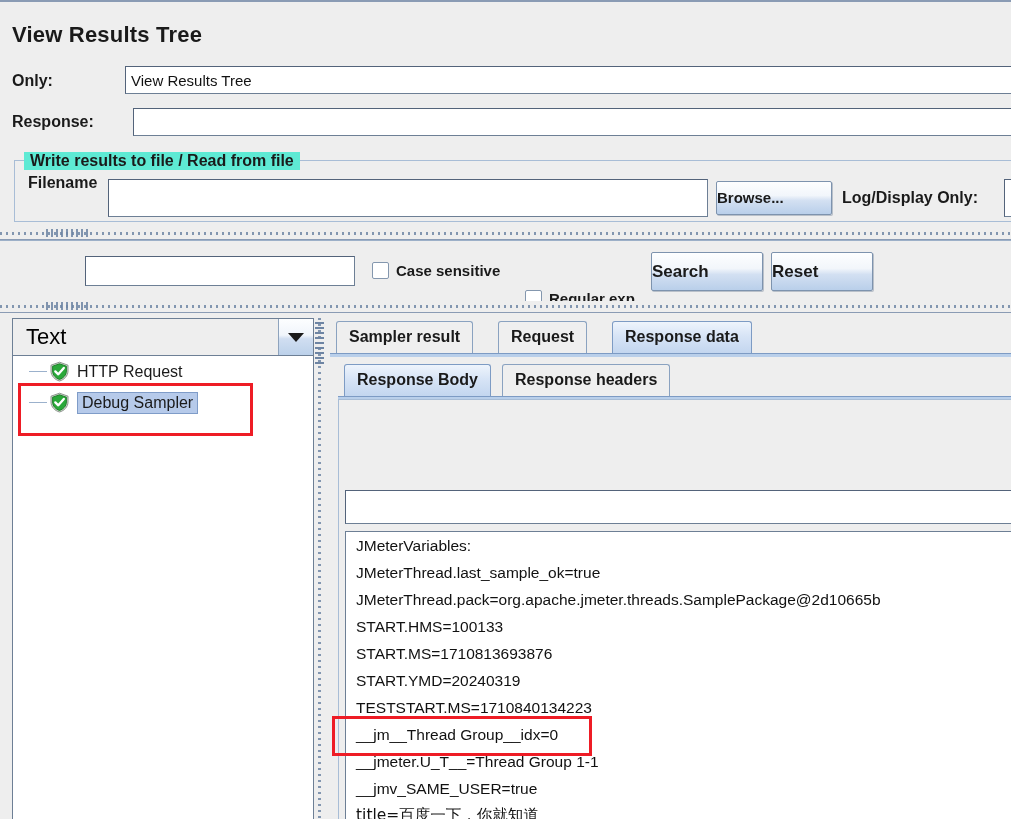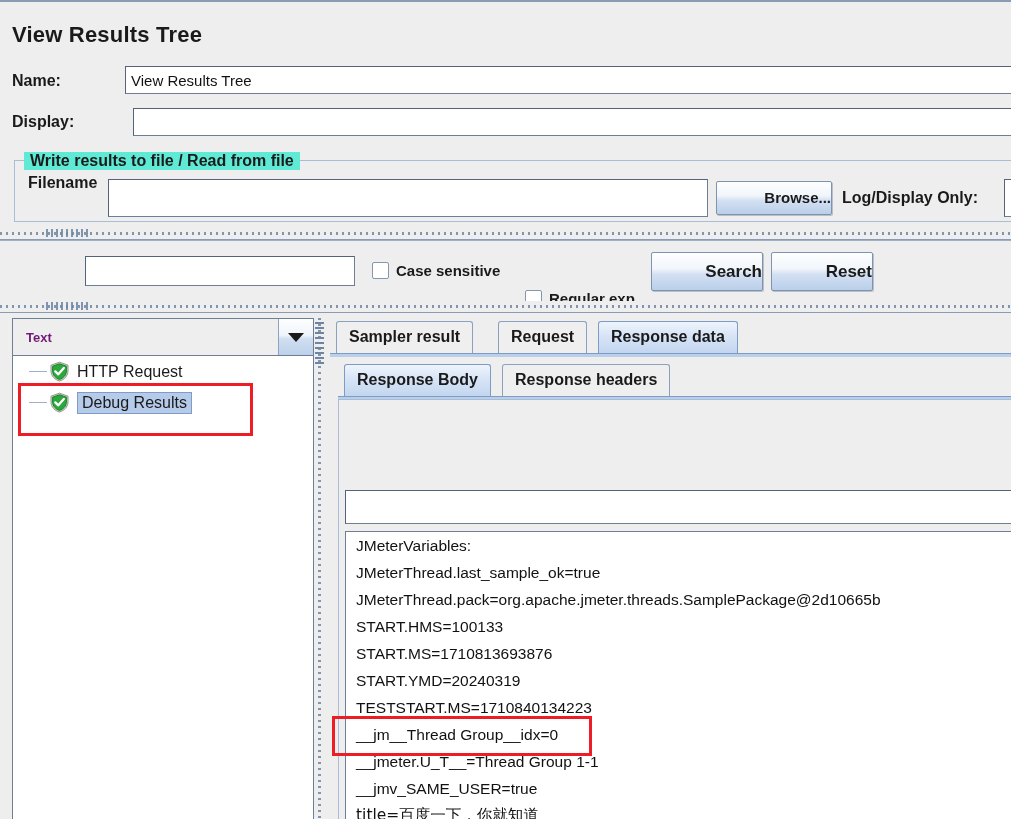--- a/index.html
+++ b/index.html
@@ -89,24 +89,23 @@
   .jbutton {
     position: absolute;
     box-sizing: border-box;
     border: 1px solid #7d93ae;
     border-radius: 2px;
     background: linear-gradient(to bottom, #fdfeff 0%, #f2f6fb 42%, #d3e0f2 58%, #b9cfea 100%);
     font-family: "Liberation Sans", sans-serif;
     font-size: 15px;
     font-weight: bold;
     color: #1a1a1a;
-    text-align: right;
+    text-align: left;
     cursor: default;
     box-shadow: 1px 1px 0 rgba(120,135,155,0.45);
-    padding-left: 14px;
   }
   #browse-button {
     left: 716px; top: 179px; width: 116px; height: 34px;
     line-height: 32px;
   }
   #logdisplay-label { left: 842px; top: 187px; }
   #logdisplay-field { left: 1004px; top: 177px; width: 40px; height: 38px; }
 
   
   .hdivider {
@@ -184,23 +183,23 @@
     width: 302px; height: 38px;
     box-sizing: border-box;
     border: 1px solid #6d7f95;
     background: #eeeeee;
     display: flex;
     align-items: center;
   }
   .combo-value {
     flex: 1;
     padding-left: 13px;
-    font-size: 13px;
-    font-weight: bold;
-    color: #701a75;
+    font-size: 22px;
+    font-weight: normal;
+    color: #000000;
   }
   .combo-arrow-btn {
     width: 35px; height: 36px;
     box-sizing: border-box;
     border-left: 1px solid #8ea3bd;
     background: linear-gradient(to bottom, #fdfeff 0%, #f0f5fb 45%, #d0def1 55%, #bcd1ea 100%);
     display: flex;
     align-items: center;
     justify-content: center;
   }
@@ -365,24 +364,24 @@
   #redbox-tree { left: 18px; top: 381px; width: 235px; height: 53px; }
   #redbox-title { left: 332px; top: 714px; width: 260px; height: 40px; }
 </style>
 </head>
 <body>
 
 <div class="app">
 
   <div class="panel-title">View Results Tree</div>
 
-  <div class="row-label" id="name-label">Name:</div>
+  <div class="row-label" id="name-label">Only:</div>
   <input class="jtext" id="name-field" type="text" value="View Results Tree" style="">
 
-  <div class="row-label" id="comments-label">Display:</div>
+  <div class="row-label" id="comments-label">Response:</div>
   <input class="jtext" id="comments-field" type="text" value="" style="">
 
   <div class="groupbox"></div>
   <div class="groupbox-title">Write results to file / Read from file</div>
   <div class="row-label" id="filename-label">Filename</div>
   <input class="jtext" id="filename-field" type="text" value="" style="">
   <div class="jbutton" id="browse-button">Browse...</div>
   <div class="row-label" id="logdisplay-label">Log/Display Only:</div>
   <input class="jtext" id="logdisplay-field" type="text" value="" style="">
 
@@ -438,36 +437,36 @@
 
         <div class="tree-row">
           <span class="tree-hline"></span>
           <span class="shield">
             <svg width="21" height="21" viewBox="0 0 21 21">
               <path d="M10.5 1.2 L19 4.2 V10 C19 15 15 18.8 10.5 20 C6 18.8 2 15 2 10 V4.2 Z" fill="#cfd6cf" stroke="#8d968d" stroke-width="1"></path>
               <path d="M10.5 2.8 L17.4 5.2 V10 C17.4 14.1 14.2 17.3 10.5 18.4 C6.8 17.3 3.6 14.1 3.6 10 V5.2 Z" fill="#2aa83a" stroke="#177a23" stroke-width="0.9"></path>
               <path d="M6.3 10.4 L9.3 13.3 L14.8 6.9" fill="none" stroke="#ffffff" stroke-width="2.3" stroke-linecap="round" stroke-linejoin="round"></path>
             </svg>
           </span>
-          <span class="tree-label selected">Debug Results</span>
+          <span class="tree-label selected">Debug Sampler</span>
         </div>
       </div>
     </div>
 
     <div class="vdivider">
       <div class="vdots"></div>
       <div class="vgrip"></div>
     </div>
 
     <div class="result-panel">
 
       <div class="tabstrip" id="tabstrip-outer">
         <div class="tab" style="left:6px;text-align:center;">Sampler result</div>
         <div class="tab" style="left:168px;">Request</div>
-        <div class="tab selected" style="left:268px;">Response data</div>
+        <div class="tab selected" style="left:282px;">Response data</div>
       </div>
       <div class="tab-underline" id="outer-underline"></div>
 
       <div class="tabstrip" id="tabstrip-inner">
         <div class="tab" style="left:164px;">Response headers</div>
         <div class="tab selected" style="left:6px;">Response Body</div>
       </div>
       <div class="tab-underline" id="inner-underline"></div>
 
       <div class="content-panel">

